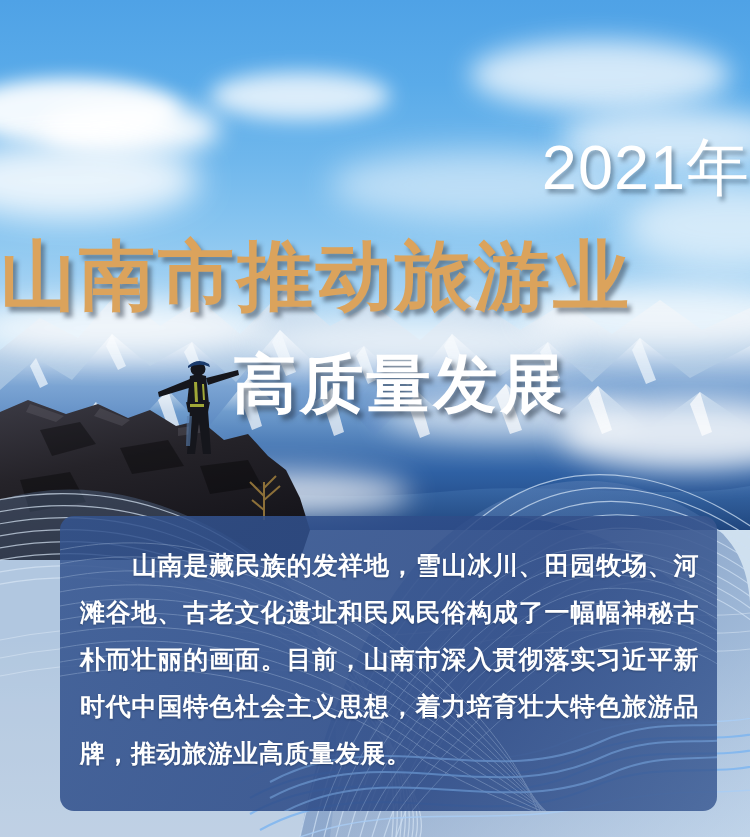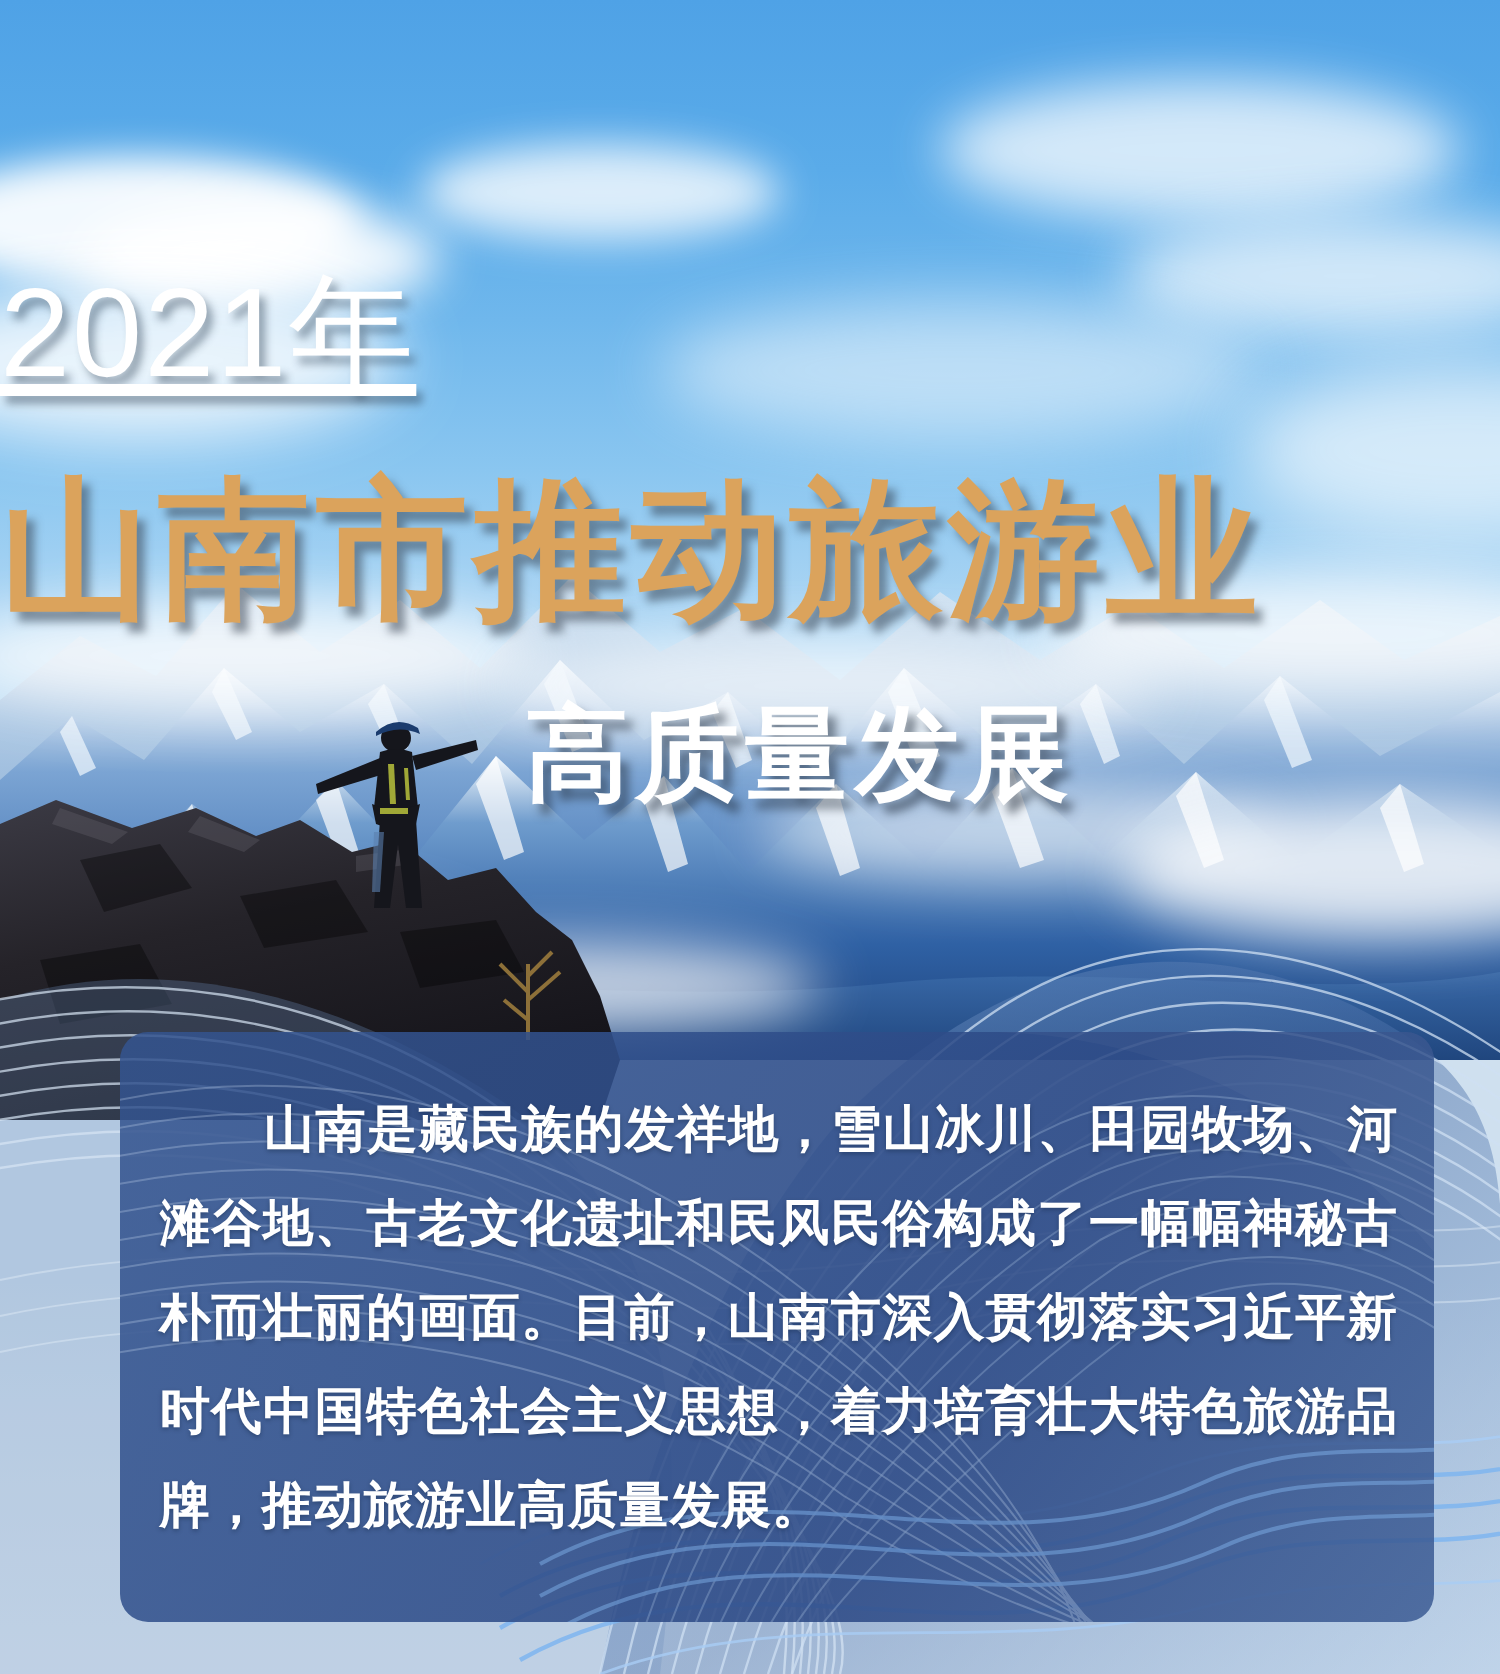--- a/index.html
+++ b/index.html
@@ -66,44 +66,43 @@
 
   
   .base-fade{
     position:absolute; left:0; top:640px; width:750px; height:197px;
     background:linear-gradient(to bottom, rgba(222,235,245,0) 0%, rgba(223,235,245,.55) 34%, rgba(228,238,246,.95) 100%);
   }
 
   
   .title-year{
     position:absolute; left:0; top:136px; width:750px;
-    text-align:left;
+    text-align:right;
     font-size:63px; line-height:1;
     font-weight:400;
     color:#ffffff;
     letter-spacing:1px;
     text-shadow: 3px 4px 4px rgba(40,60,80,.45);
     white-space:nowrap;
-    text-decoration:underline;
   }
   .title-gold{
     position:absolute; left:0; top:238px; width:596px;
     text-align:center;
     font-size:76px; line-height:1;
     font-weight:700;
     color:#dba35c;
     letter-spacing:3px;
     text-shadow: 4px 5px 4px rgba(45,55,70,.5);
     white-space:nowrap;
   }
   .title-white{
     position:absolute; left:0; top:352px; width:750px;
     text-align:center;
     padding-left:50px;
-    font-size:52px; line-height:1;
+    font-size:64px; line-height:1;
     font-weight:700;
     color:#ffffff;
     letter-spacing:3px;
     text-shadow: 4px 5px 5px rgba(35,45,60,.55);
     white-space:nowrap;
   }
 
   
   .body-panel{
     position:absolute; left:48px; top:516px;

